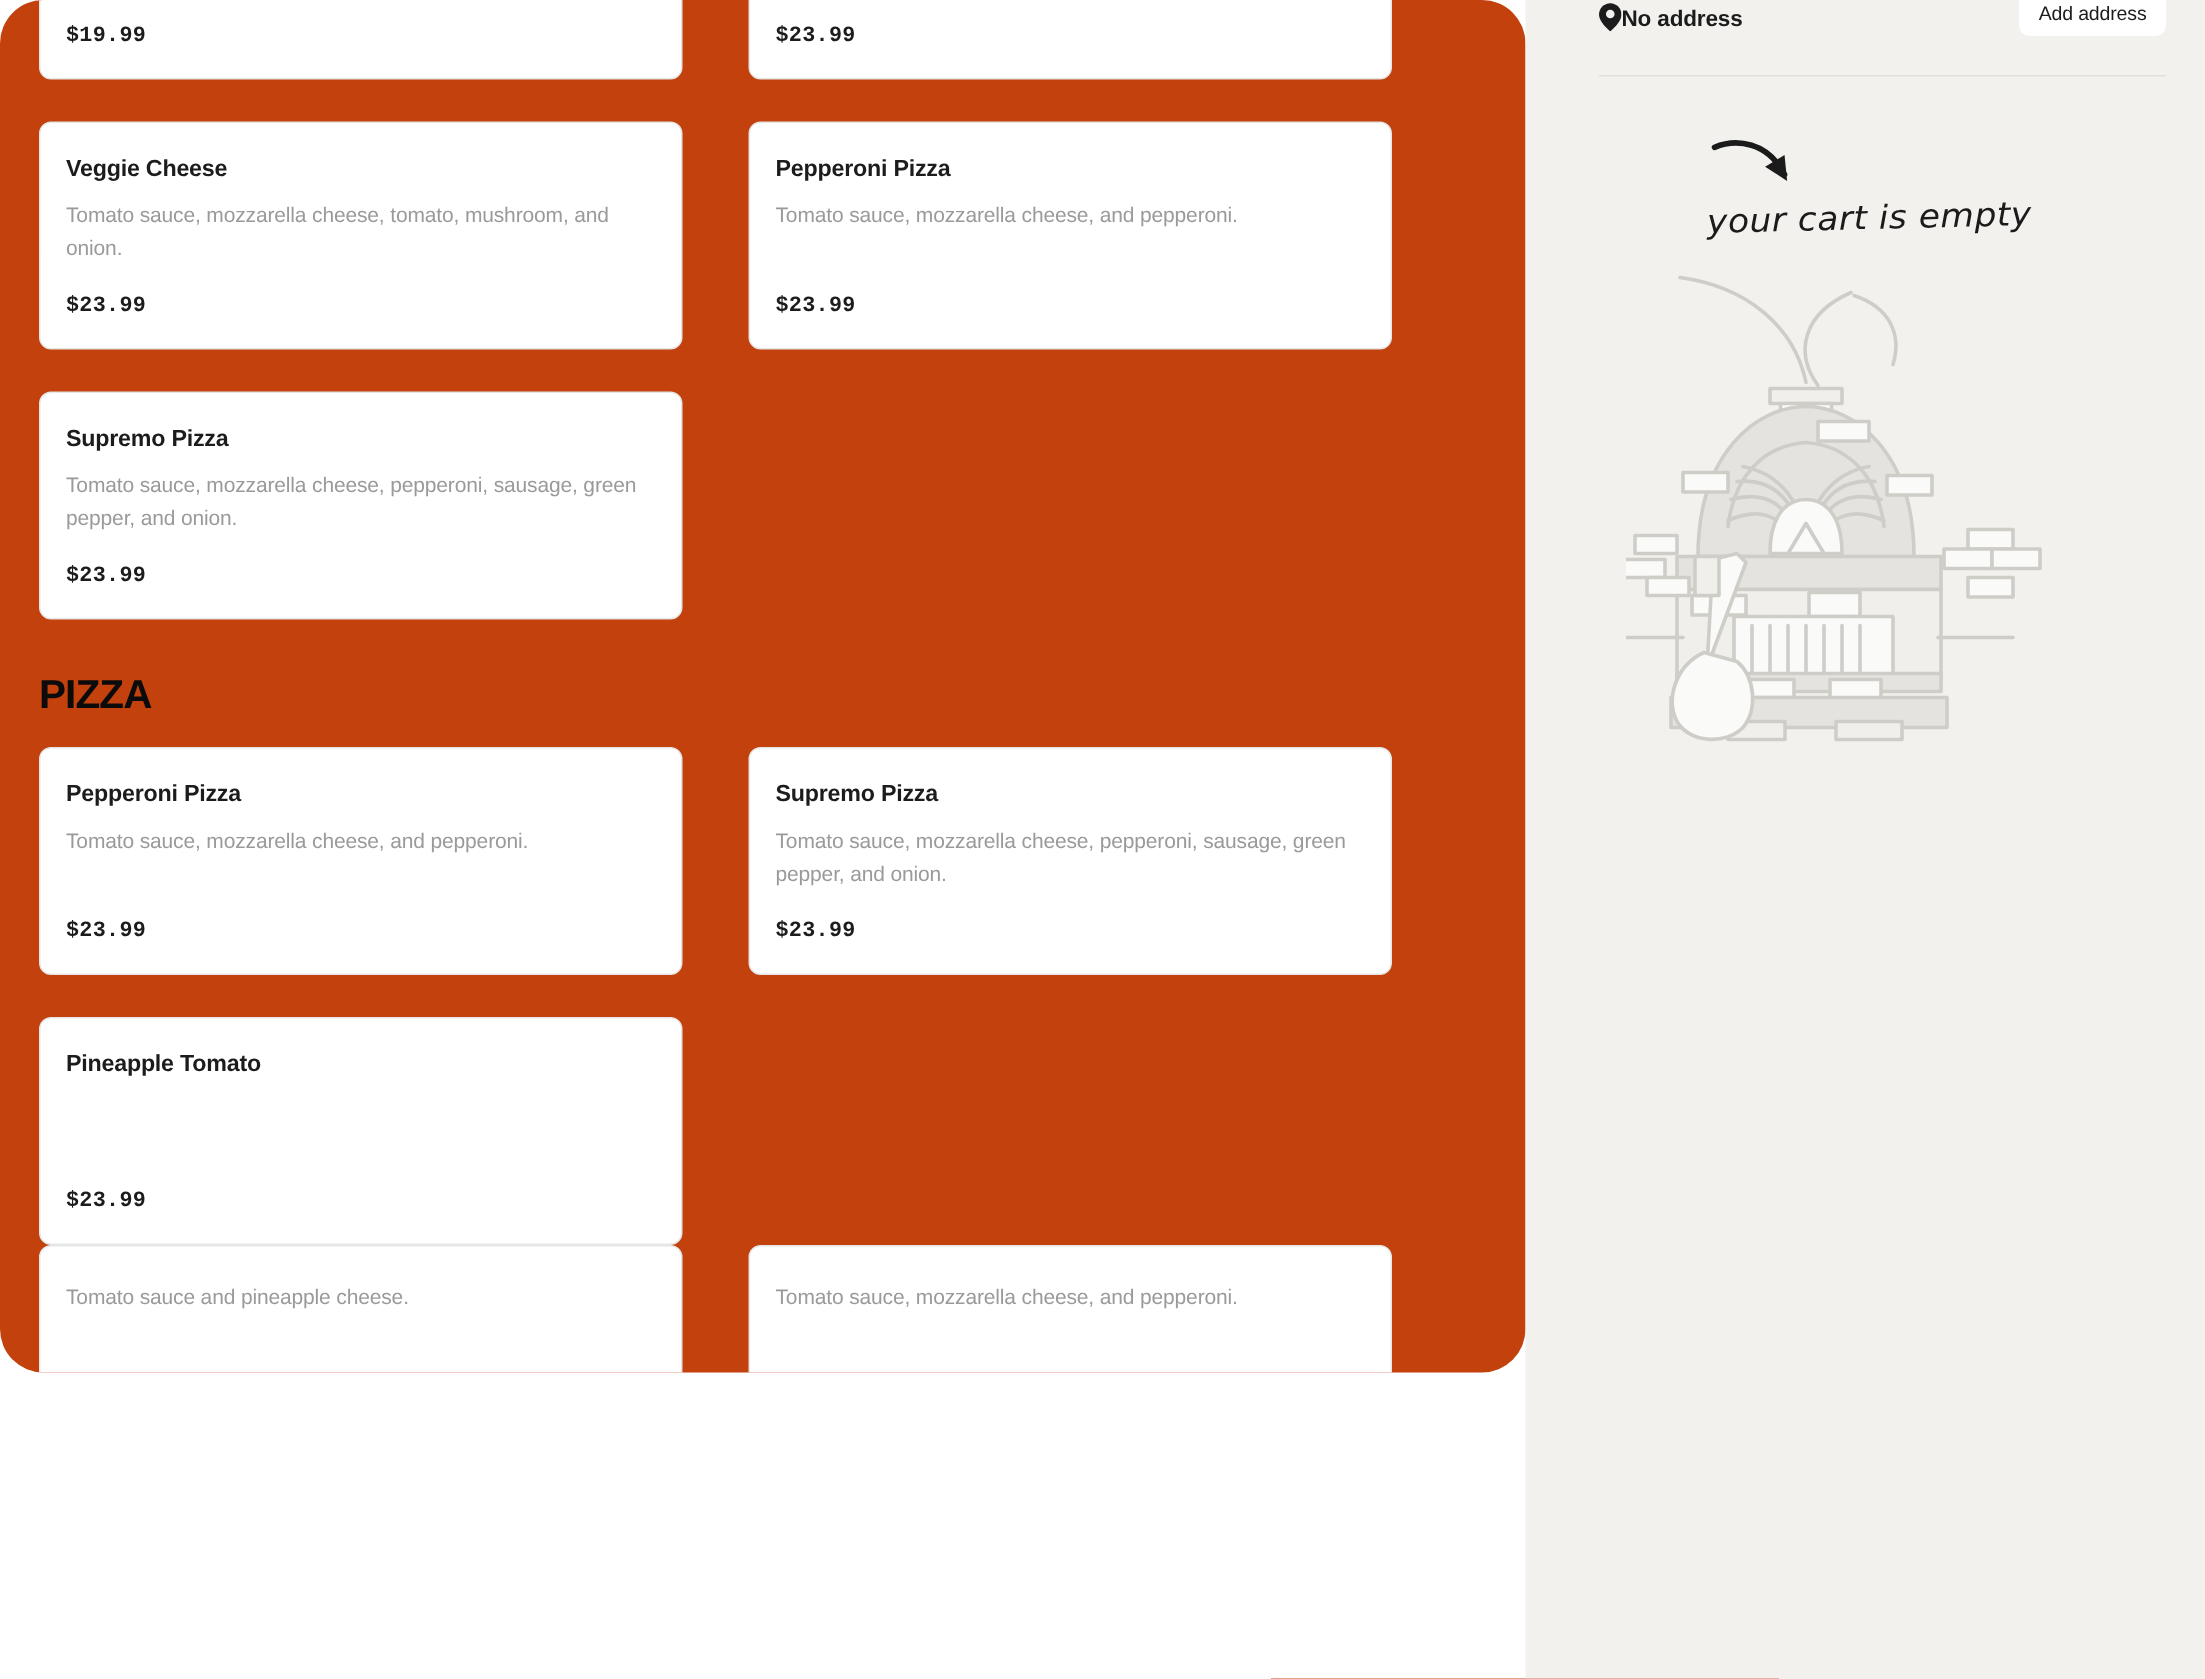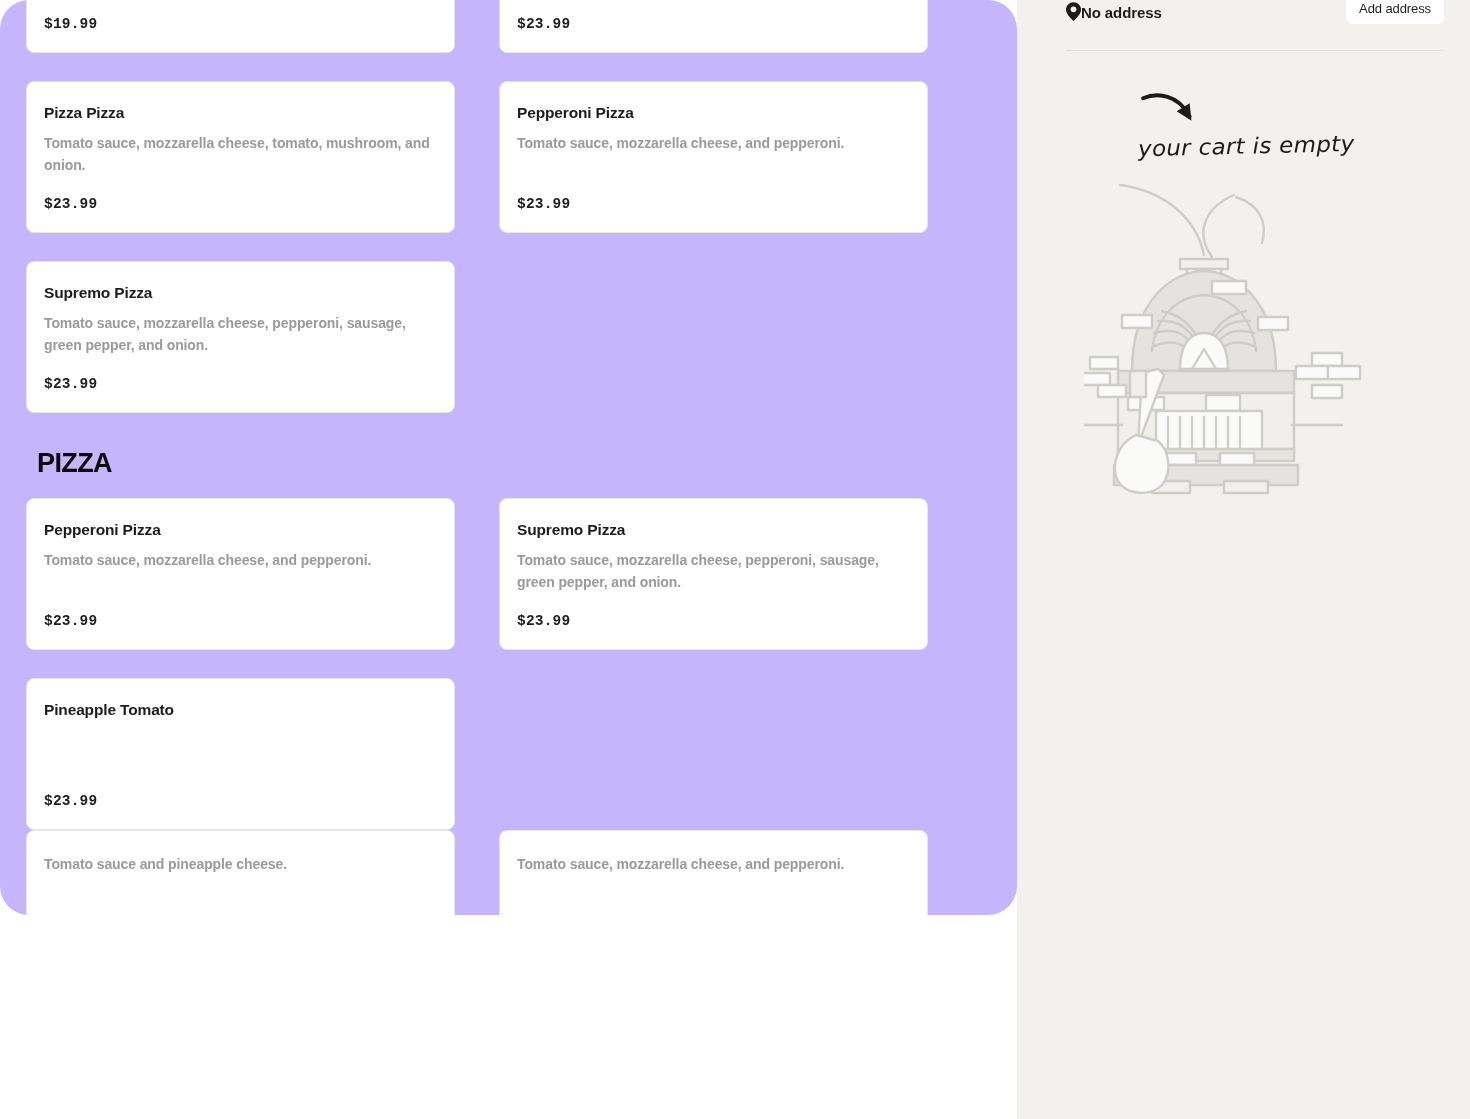--- a/index.html
+++ b/index.html
@@ -20,21 +20,21 @@
   .app {
     display: flex;
     width: 1470px;
     height: 1119px;
   }
 
   
   .menu-pane {
     width: 1017px;
     height: 915px;
-    background: #c4b5fd;
+    background: #c2410c;
     position: relative;
     overflow: hidden;
     border-radius: 29px;
   }
 
   .menu-inner {
     padding: 0 26px;
     position: relative;
   }
 
@@ -63,21 +63,21 @@
     font-size: 15.5px;
     font-weight: 700;
     color: #1c1c1c;
     letter-spacing: -0.15px;
     line-height: 1.2;
     margin-bottom: 9px;
   }
 
   .item-desc {
     font-size: 14px;
-    font-weight: 700;
+    font-weight: 400;
     color: #9a9a9a;
     line-height: 1.58;
     letter-spacing: -0.1px;
     max-width: 392px;
   }
 
   .item-price {
     font-family: "Liberation Mono", monospace;
     font-size: 14.5px;
     font-weight: 700;
@@ -96,21 +96,21 @@
     justify-content: flex-end;
   }
 
   
   .section-heading {
     font-size: 27px;
     font-weight: 700;
     letter-spacing: -0.6px;
     color: #0b0b0b;
     text-transform: uppercase;
-    margin: 37px 0 21px 11px;
+    margin: 37px 0 21px 0;
     line-height: 1;
   }
 
   .section-block { margin-top: 0; }
 
   
   .clipped-bottom {
     margin-top: 28px;
   }
   .clipped-bottom .item-card {
@@ -226,21 +226,21 @@
         <div class="item-card">
           <div class="item-price">$19.99</div>
         </div>
         <div class="item-card">
           <div class="item-price">$23.99</div>
         </div>
       </div>
 
       <div class="card-grid" style="margin-top:28px;">
         <div class="item-card tall">
-          <div class="item-name">Pizza Pizza</div>
+          <div class="item-name">Veggie Cheese</div>
           <div class="item-desc">Tomato sauce, mozzarella cheese, tomato, mushroom, and onion.</div>
           <div class="item-price">$23.99</div>
         </div>
         <div class="item-card tall">
           <div class="item-name">Pepperoni Pizza</div>
           <div class="item-desc">Tomato sauce, mozzarella cheese, and pepperoni.</div>
           <div class="item-price">$23.99</div>
         </div>
         <div class="item-card tall">
           <div class="item-name">Supremo Pizza</div>

